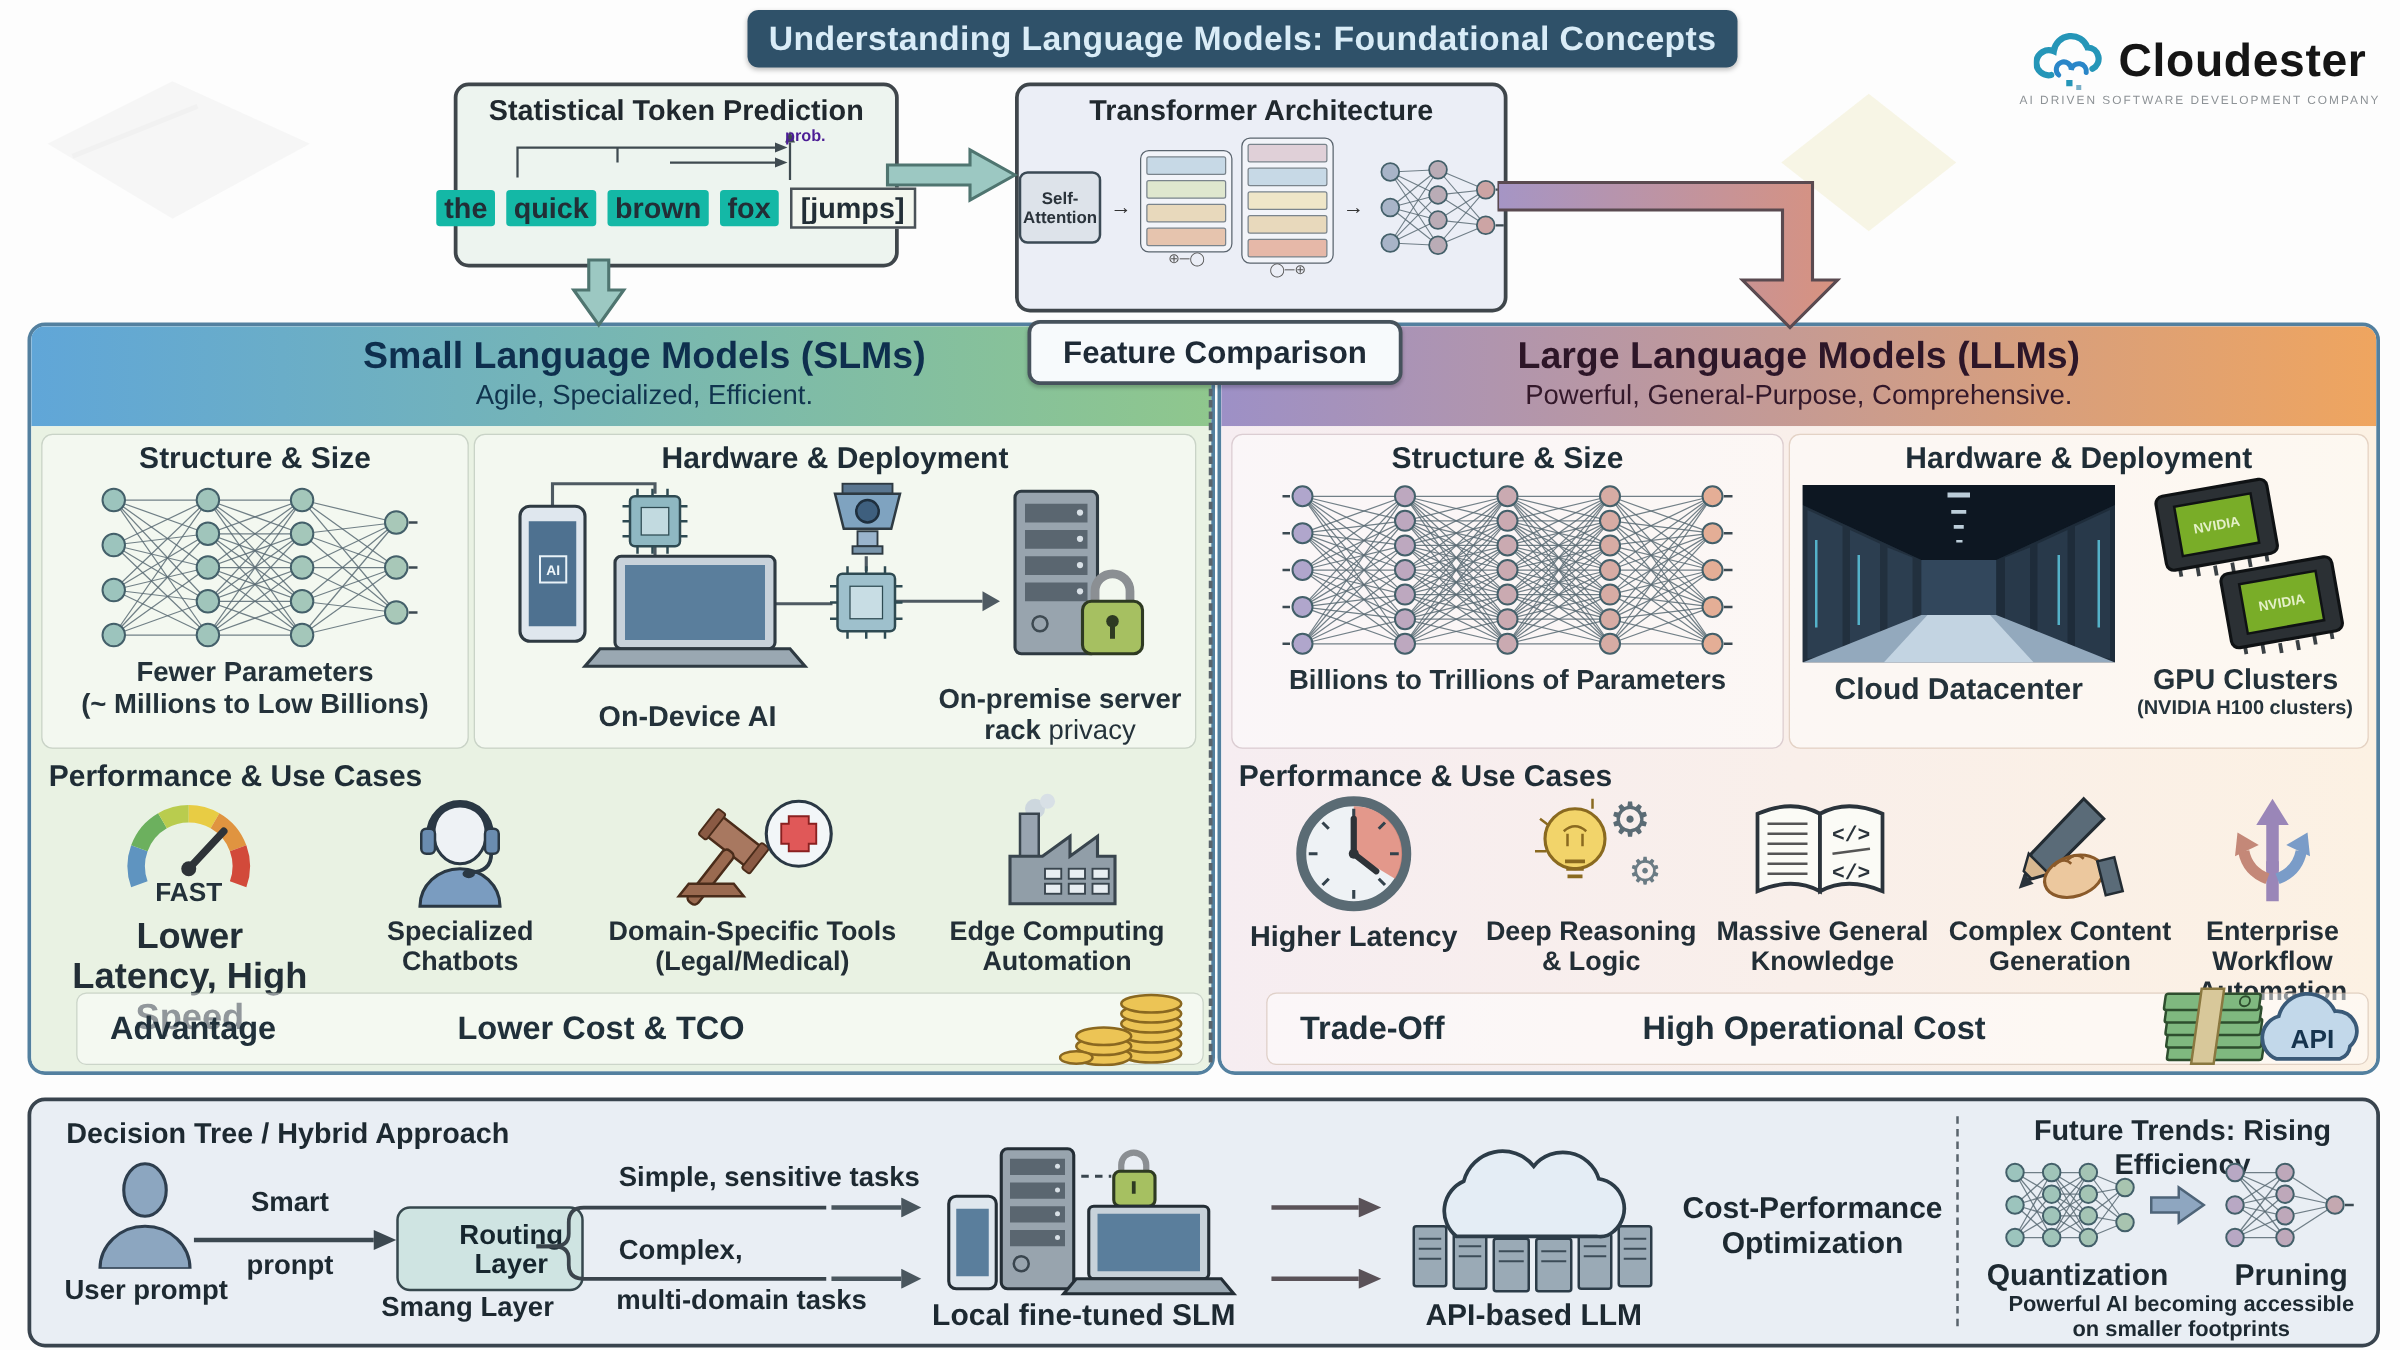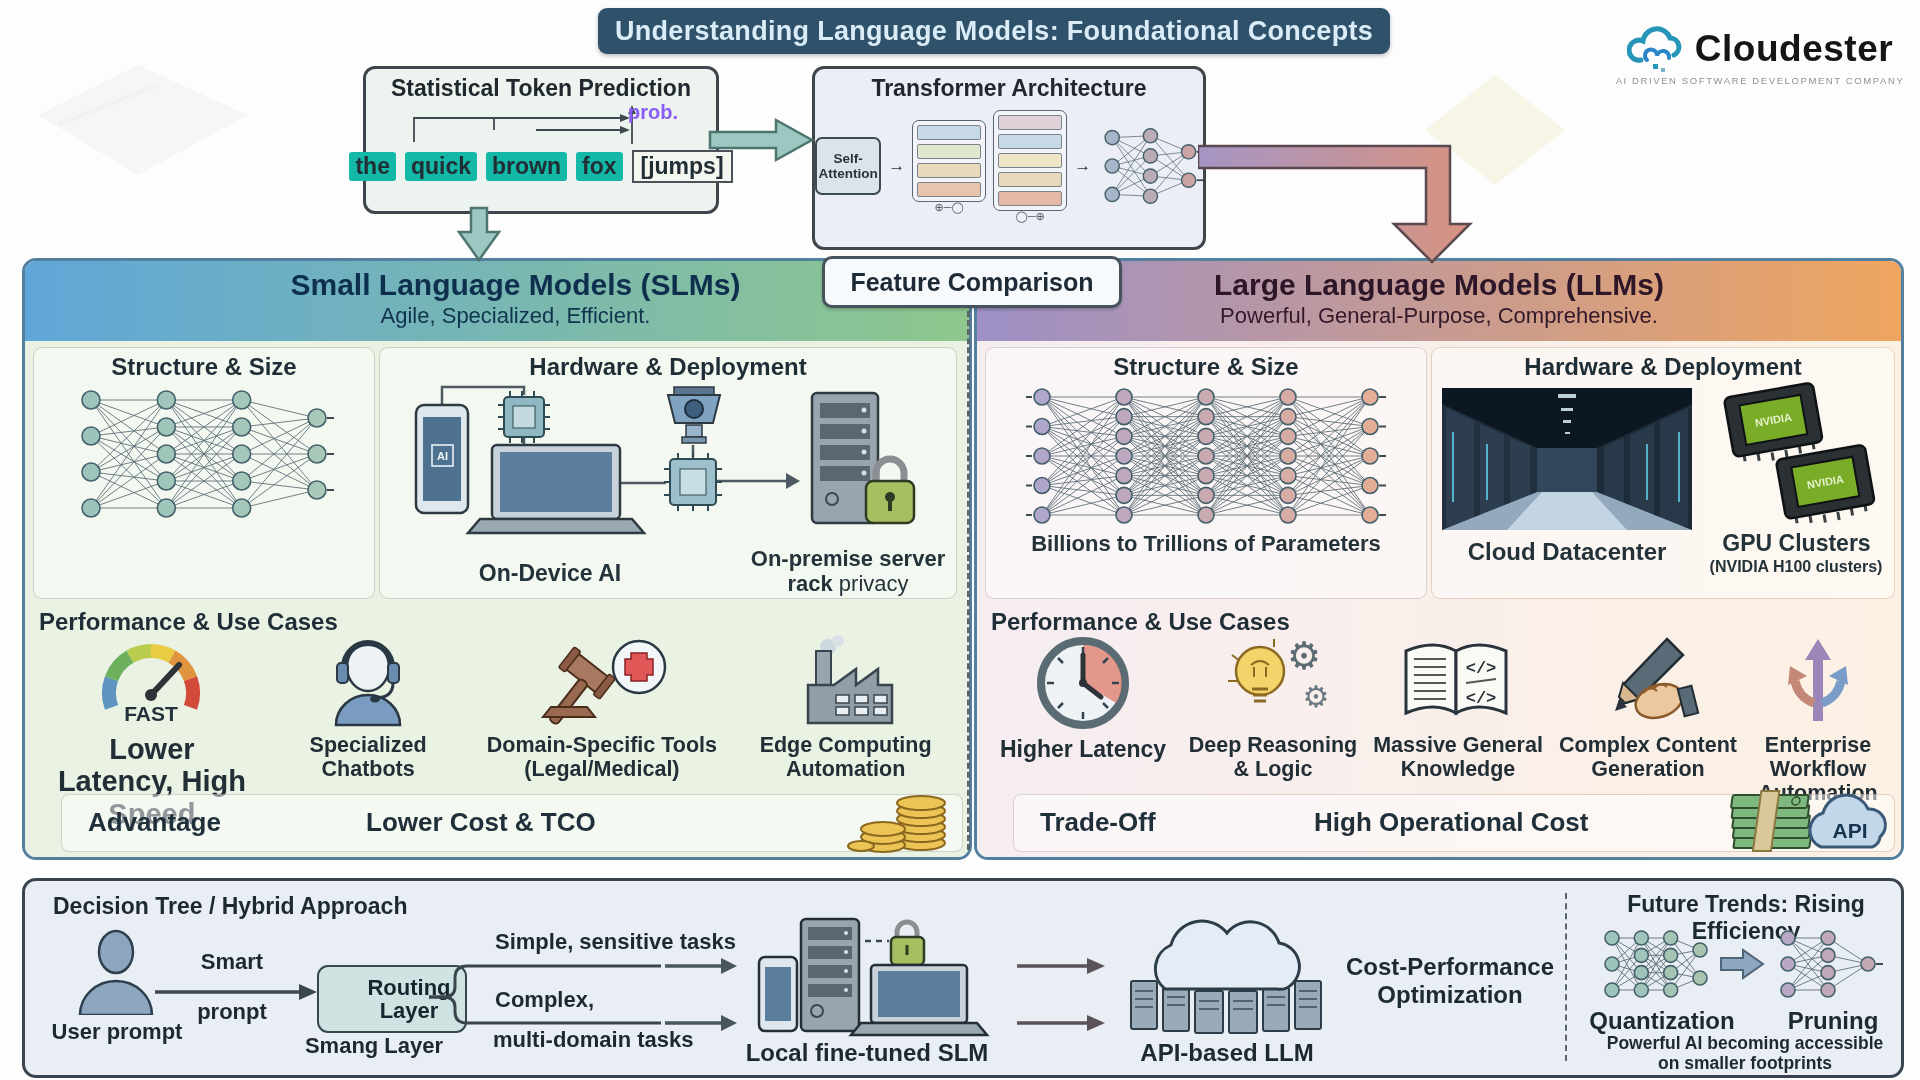--- a/index.html
+++ b/index.html
@@ -15,21 +15,21 @@
   .logo{left:1600px;top:24px;width:320px;z-index:3;}
   .logo-row{display:flex;align-items:center;justify-content:center;gap:6px;}
   .logo-name{font-size:37px;font-weight:600;color:#151515;letter-spacing:.5px;}
   .logo-tag{font-size:9.5px;color:#8d9296;letter-spacing:1.6px;text-align:center;margin-top:1px;}
   
   .outline-box{border:3px solid #3f464b;border-radius:12px;background:#edf4ef;z-index:4;}
   .box-title{font-size:23px;font-weight:bold;text-align:center;color:#20282e;margin-top:6px;}
   .tokens{display:flex;gap:9px;justify-content:center;align-items:center;margin-top:2px;}
   .token{background:#14b8a6;padding:1px 6px;font-size:23px;font-weight:600;color:#222e36;border-radius:3px;}
   .token-pred{border:2px solid #4a5258;background:#f3f7ef;padding:1px 7px;font-size:23px;font-weight:600;color:#222e36;}
-  .prob-label{font-size:20px;font-weight:600;color:#8b5cf6;}
+  .prob-label{font-size:13px;font-weight:600;color:#4c1d95;}
   
   .tf-row{display:flex;align-items:center;justify-content:center;gap:7px;margin-top:8px;}
   .sa-box{width:70px;height:54px;background:#dde3ea;border:2px solid #3b4a55;border-radius:7px;
     font-size:13.5px;font-weight:600;display:flex;align-items:center;justify-content:center;text-align:center;color:#2a333b;}
   .stack{border:1.5px solid #5a646e;border-radius:7px;padding:4px;display:flex;flex-direction:column;gap:4px;background:rgba(255,255,255,.35);}
   .stack i{display:block;width:62px;height:13px;border:1px solid #7a848c;border-radius:2px;}
   .tfarrow{font-size:17px;color:#333;font-weight:bold;}
   .tiny-glyph{font-size:11px;color:#555;text-align:center;line-height:10px;}
   
   .panel{border:3px solid #53809f;border-radius:14px;overflow:hidden;z-index:2;background:#fff;}
@@ -281,20 +281,24 @@
             <circle cx="243" cy="35" r="9" fill="rgb(168,200,184)" stroke="#44606a" stroke-width="1.6"></circle>
             <circle cx="243" cy="71" r="9" fill="rgb(168,200,184)" stroke="#44606a" stroke-width="1.6"></circle>
             <circle cx="243" cy="107" r="9" fill="rgb(168,200,184)" stroke="#44606a" stroke-width="1.6"></circle>
             <line x1="253" y1="35" x2="264" y2="35" stroke="#3c4a52" stroke-width="2"></line>
           <path d="M264,31 l9,4 -9,4 z" fill="#3c4a52"></path>
             <line x1="253" y1="71" x2="264" y2="71" stroke="#3c4a52" stroke-width="2"></line>
           <path d="M264,67 l9,4 -9,4 z" fill="#3c4a52"></path>
             <line x1="253" y1="107" x2="264" y2="107" stroke="#3c4a52" stroke-width="2"></line>
           <path d="M264,103 l9,4 -9,4 z" fill="#3c4a52"></path>
           </svg>
+        <div class="cap">
+          <div>Fewer Parameters</div>
+          <div>(~ Millions to Low Billions)</div>
+        </div>
       </div>
 
       <div class="card" style="left:354px;top:6px;width:576px;height:250px;">
         <div class="sec-head">Hardware &amp; Deployment</div>
         <svg width="560" height="158" style="display:block;margin:2px auto 0;">
           <g stroke="#4e5a62" stroke-width="2.5" fill="none">
             <path d="M54,22 V4 H136 V12"></path>
               <path d="M136,52 V62"></path>
             <path d="M232,100 H278"></path>
               <path d="M305,62 V74"></path>

